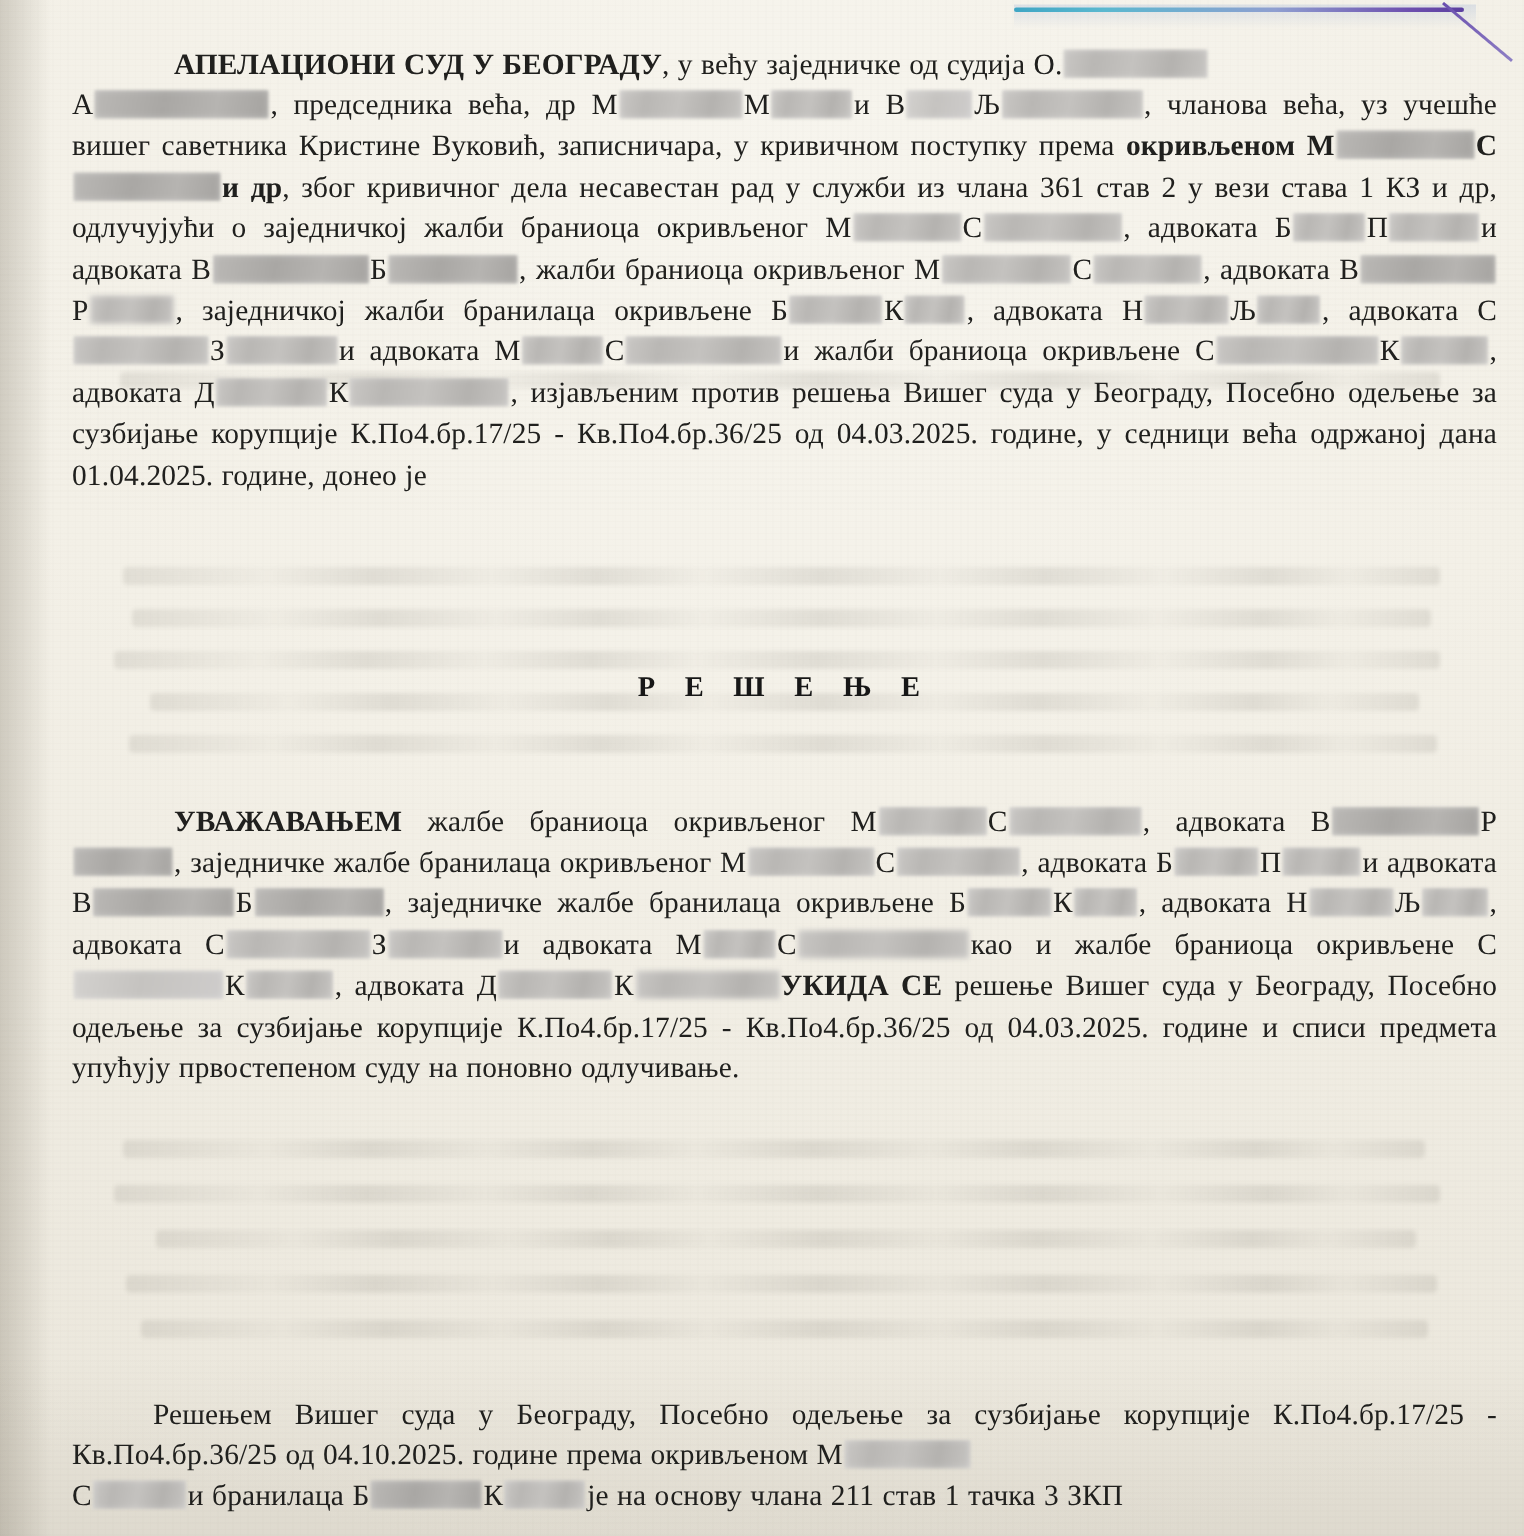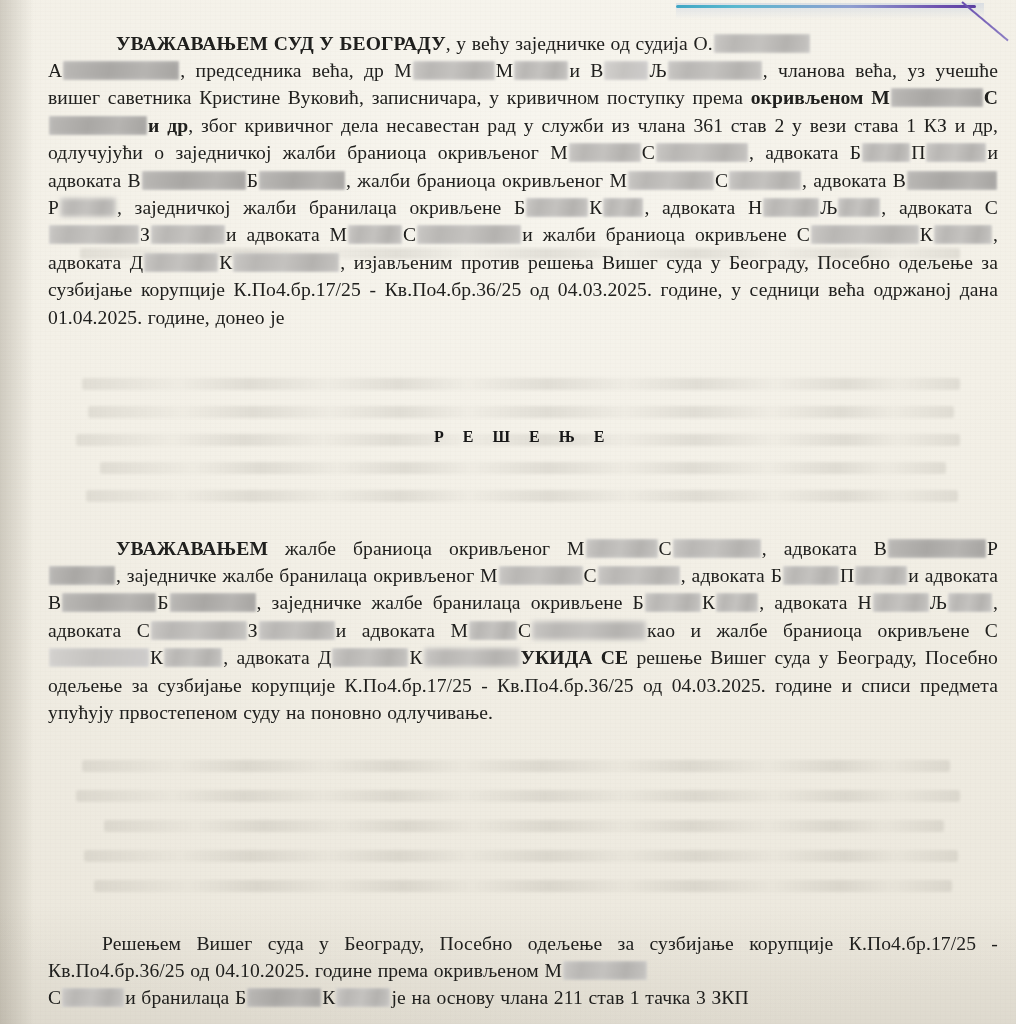--- a/index.html
+++ b/index.html
@@ -106,22 +106,22 @@
 
   
   .heading {
     position: absolute;
     width: 950px;
     text-align: center;
     font-weight: 700;
     color: #171717;
   }
   #heading-resenje {
-    top: 428px;
-    font-size: 16px;
+    top: 448px;
+    font-size: 19px;
     letter-spacing: 7.5px;
   }
   #heading-obrazlozenje {
     top: 818px;
     font-size: 19.5px;
     letter-spacing: 6px;
   }
 
   
   .redact {
@@ -188,21 +188,21 @@
 
   <div id="edge-artifact">
     <div class="edge-wash"></div>
     <div class="edge-h"></div>
     <div class="edge-diag"></div>
   </div>
 
   <div id="doc-body">
 
     <p class="para blurry" id="para-preamble" style="top:10px;">
-      <span class="indent"></span><b>УВАЖАВАЊЕМ СУД У БЕОГРАДУ</b><span>, у већу заједничке од судија О.</span><span class="redact" style="width:96px;"></span><br>
+      <span class="indent"></span><b>АПЕЛАЦИОНИ СУД У БЕОГРАДУ</b><span>, у већу заједничке од судија О.</span><span class="redact" style="width:96px;"></span><br>
       <span>А</span><span class="redact dark" style="width:116px;"></span><span>, председника већа, др М</span><span class="redact" style="width:82px;"></span><span>М</span><span class="redact" style="width:54px;"></span><span>и В</span><span class="redact light" style="width:44px;"></span><span>Љ</span><span class="redact" style="width:94px;"></span><span>, чланова већа, уз учешће вишег саветника Кристине Вуковић, записничара, у кривичном поступку према</span>
       <b>окривљеном М</b><span class="redact dark" style="width:92px;"></span><b>С</b><span class="redact dark" style="width:98px;"></span><b>и др</b><span>, због кривичног дела несавестан рад у служби из члана 361 став 2 у вези става 1 КЗ и др, одлучујући о заједничкој жалби браниоца окривљеног М</span><span class="redact" style="width:72px;"></span><span>С</span><span class="redact" style="width:92px;"></span><span>, адвоката Б</span><span class="redact" style="width:48px;"></span><span>П</span><span class="redact" style="width:60px;"></span><span>и адвоката В</span><span class="redact dark" style="width:104px;"></span><span>Б</span><span class="redact dark" style="width:86px;"></span><span>, жалби браниоца окривљеног М</span><span class="redact" style="width:86px;"></span><span>С</span><span class="redact" style="width:72px;"></span><span>, адвоката В</span><span class="redact dark" style="width:90px;"></span><span>Р</span><span class="redact soft" style="width:56px;"></span><span>, заједничкој жалби бранилаца окривљене Б</span><span class="redact" style="width:62px;"></span><span>К</span><span class="redact" style="width:40px;"></span><span>, адвоката Н</span><span class="redact" style="width:56px;"></span><span>Љ</span><span class="redact" style="width:42px;"></span><span>, адвоката С</span><span class="redact" style="width:90px;"></span><span>З</span><span class="redact" style="width:74px;"></span><span>и адвоката М</span><span class="redact" style="width:54px;"></span><span>С</span><span class="redact" style="width:104px;"></span><span>и жалби браниоца окривљене С</span><span class="redact" style="width:108px;"></span><span>К</span><span class="redact" style="width:58px;"></span><span>, адвоката Д</span><span class="redact" style="width:74px;"></span><span>К</span><span class="redact" style="width:106px;"></span><span>, изјављеним против решења Вишег суда у Београду, Посебно одељење за сузбијање корупције К.По4.бр.17/25 - Кв.По4.бр.36/25 од 04.03.2025. године, у седници већа одржаној дана 01.04.2025. године, донео је</span>
     </p>
 
     <div class="heading" id="heading-resenje">Р Е Ш Е Њ Е</div>
 
     <p class="para blurry" id="para-disposition" style="top:515px;">
       <span class="indent"></span><b>УВАЖАВАЊЕМ</b> <span>жалбе браниоца окривљеног М</span><span class="redact" style="width:72px;"></span><span>С</span><span class="redact" style="width:88px;"></span><span>, адвоката В</span><span class="redact dark" style="width:98px;"></span><span>Р</span><span class="redact dark" style="width:66px;"></span><span>, заједничке жалбе бранилаца окривљеног М</span><span class="redact" style="width:84px;"></span><span>С</span><span class="redact" style="width:82px;"></span><span>, адвоката Б</span><span class="redact" style="width:56px;"></span><span>П</span><span class="redact" style="width:52px;"></span><span>и адвоката В</span><span class="redact dark" style="width:94px;"></span><span>Б</span><span class="redact dark" style="width:86px;"></span><span>, заједничке жалбе бранилаца окривљене Б</span><span class="redact" style="width:56px;"></span><span>К</span><span class="redact" style="width:42px;"></span><span>, адвоката Н</span><span class="redact" style="width:56px;"></span><span>Љ</span><span class="redact" style="width:44px;"></span><span>, адвоката С</span><span class="redact" style="width:96px;"></span><span>З</span><span class="redact" style="width:76px;"></span><span>и адвоката М</span><span class="redact" style="width:48px;"></span><span>С</span><span class="redact soft" style="width:114px;"></span><span>као и жалбе браниоца окривљене С</span><span class="redact light" style="width:100px;"></span><span>К</span><span class="redact" style="width:58px;"></span><span>, адвоката Д</span><span class="redact" style="width:76px;"></span><span>К</span><span class="redact soft" style="width:96px;"></span><b>УКИДА СЕ</b> <span>решење Вишег суда у Београду, Посебно одељење за сузбијање корупције К.По4.бр.17/25 - Кв.По4.бр.36/25 од 04.03.2025. године и списи предмета упућују првостепеном суду на поновно одлучивање.</span>
     </p>
 

